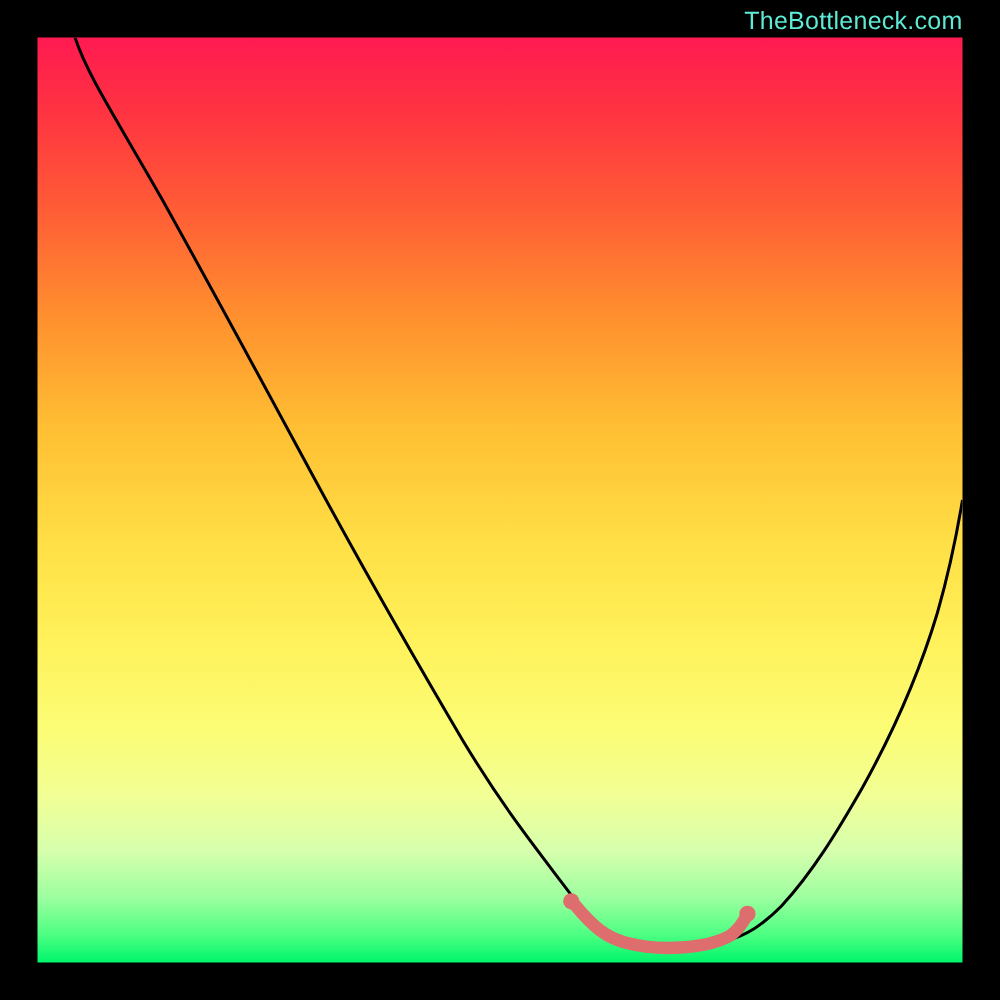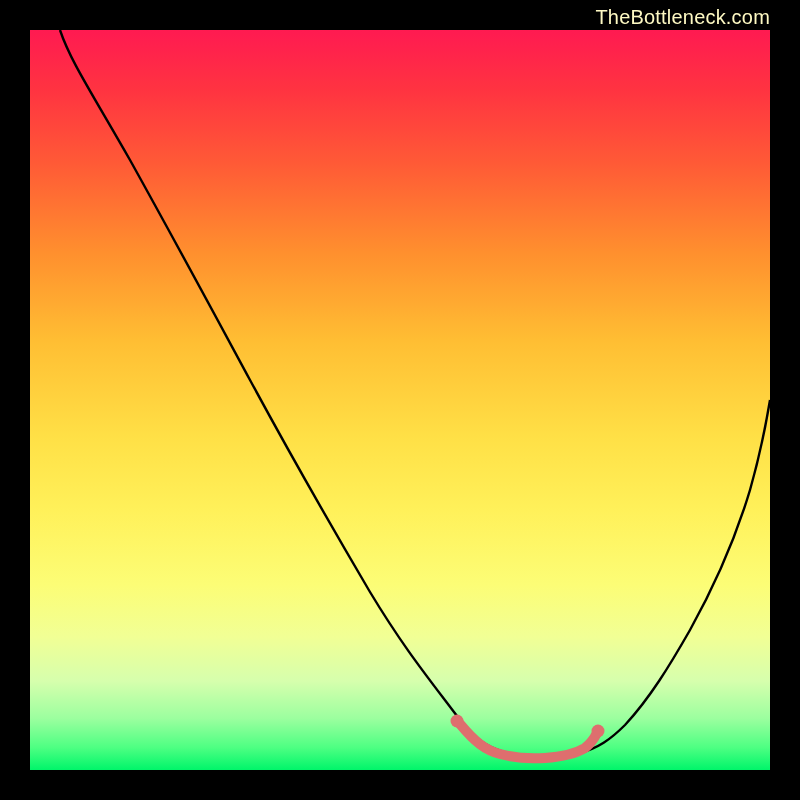--- a/index.html
+++ b/index.html
@@ -38,21 +38,21 @@
       #d6ffad 88%,
       #9cff9f 93%,
       #4dff82 97%,
       #00f56a 100%
     );
   }
   .watermark {
     position: absolute;
     top: 6px;
     right: 30px;
-    color: #fef9c3;
+    color: #5eead4;
     font-size: 20px;
     font-weight: 500;
     letter-spacing: 0.2px;
   }
   svg.curve {
     position: absolute;
     top: 0;
     left: 0;
   }
 </style>

